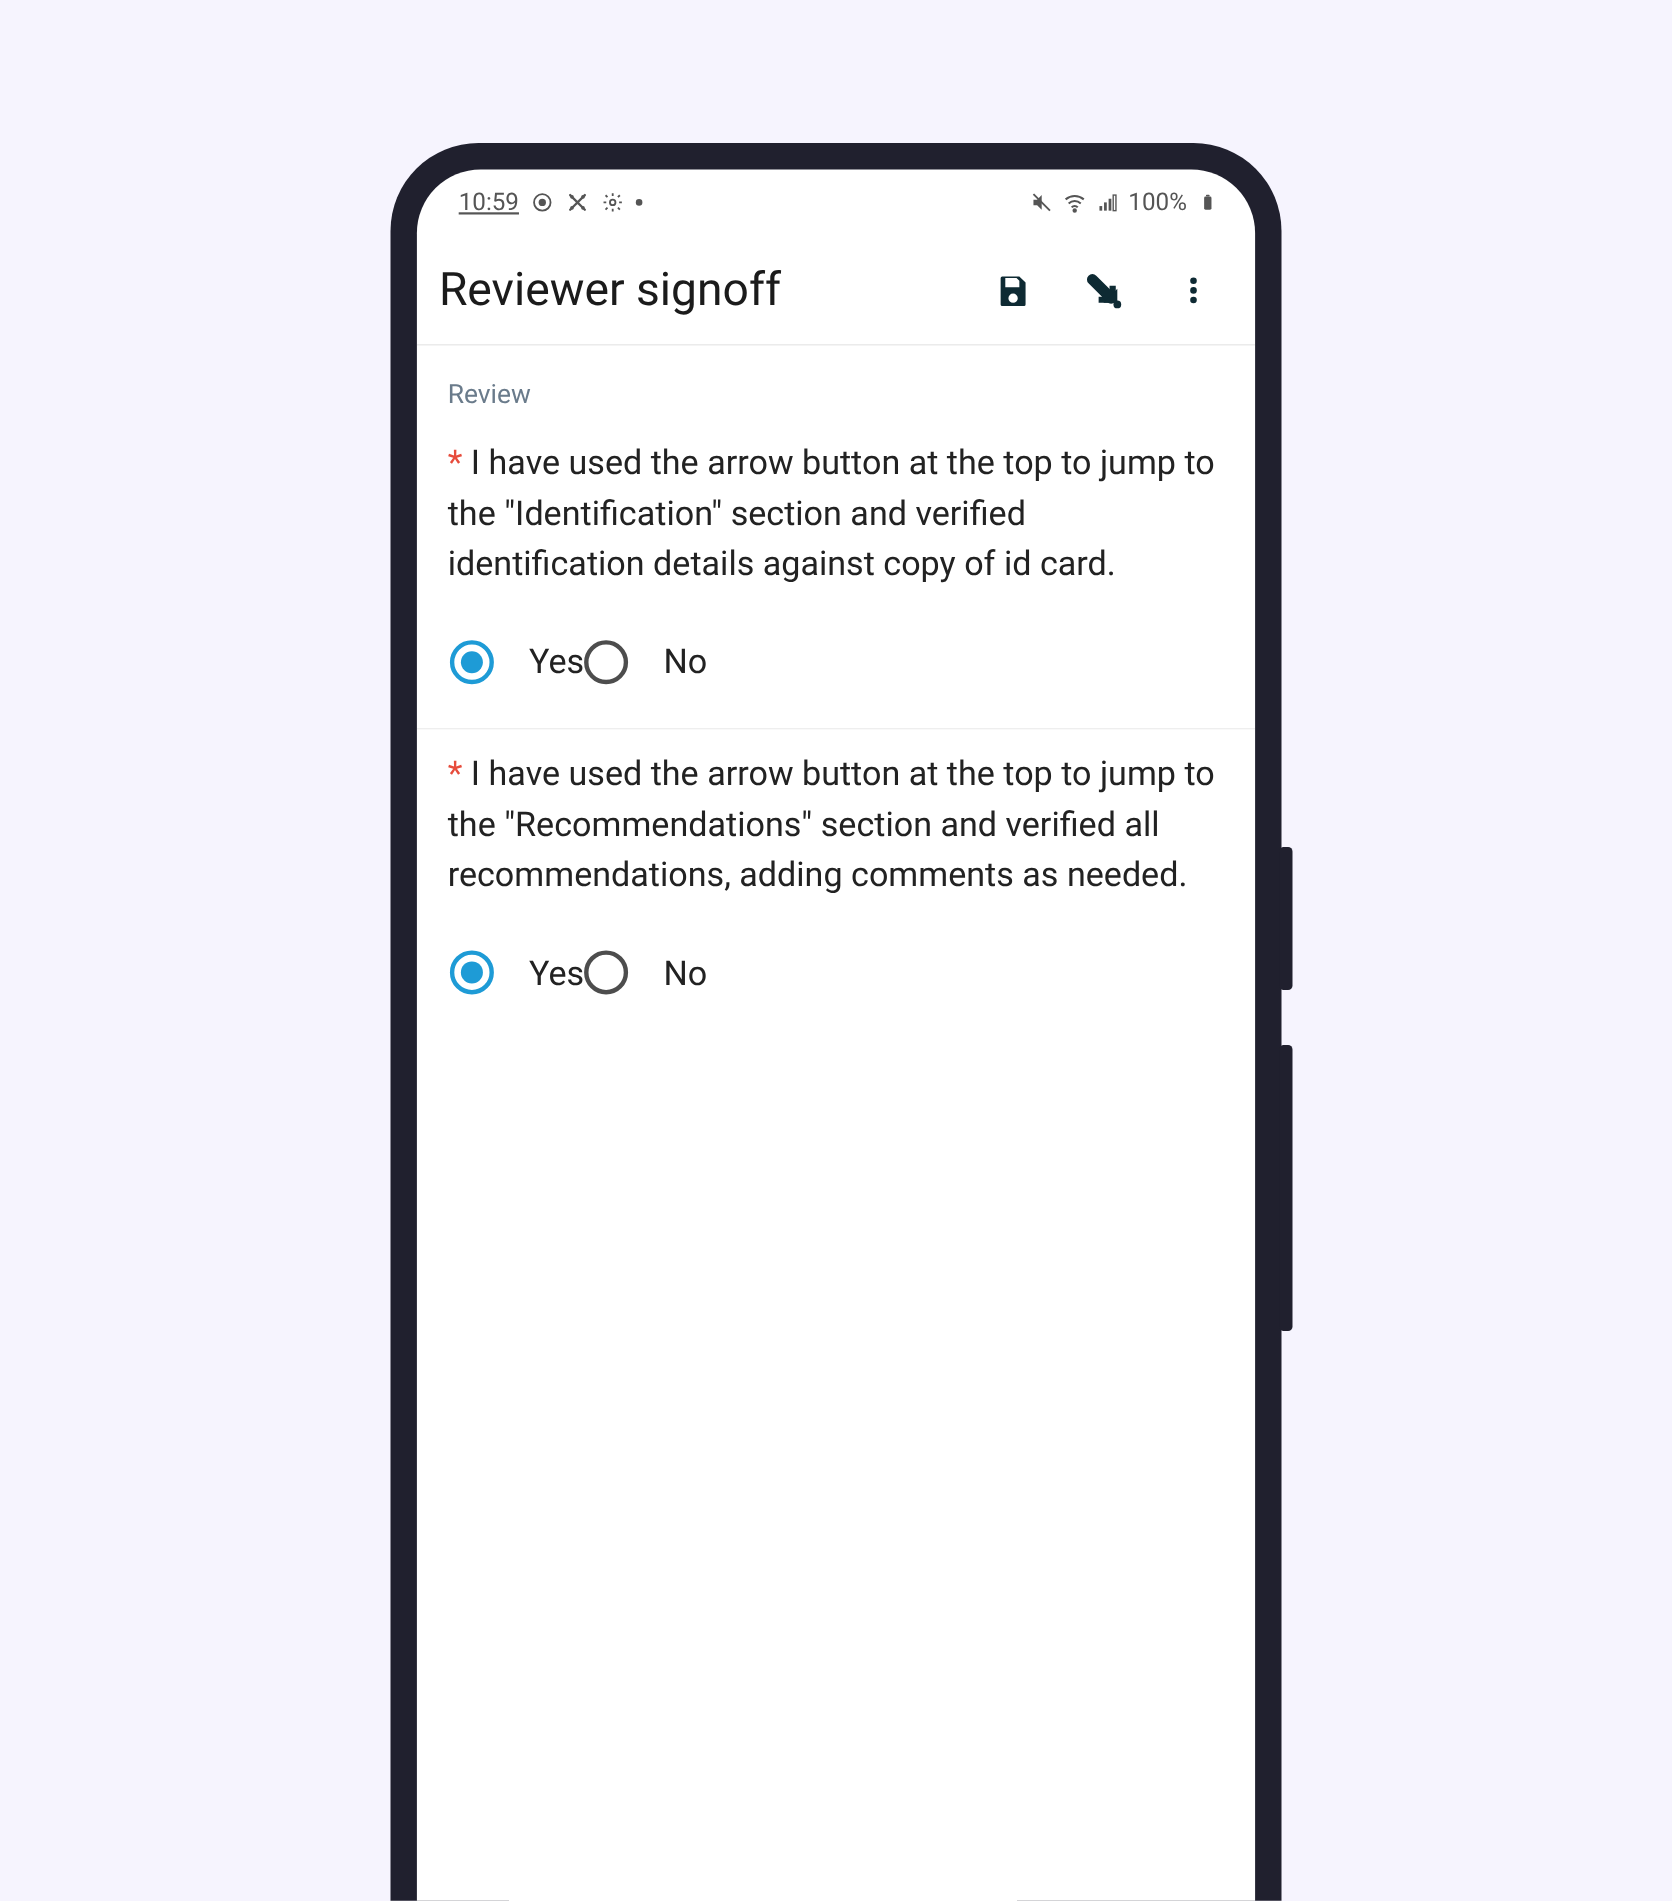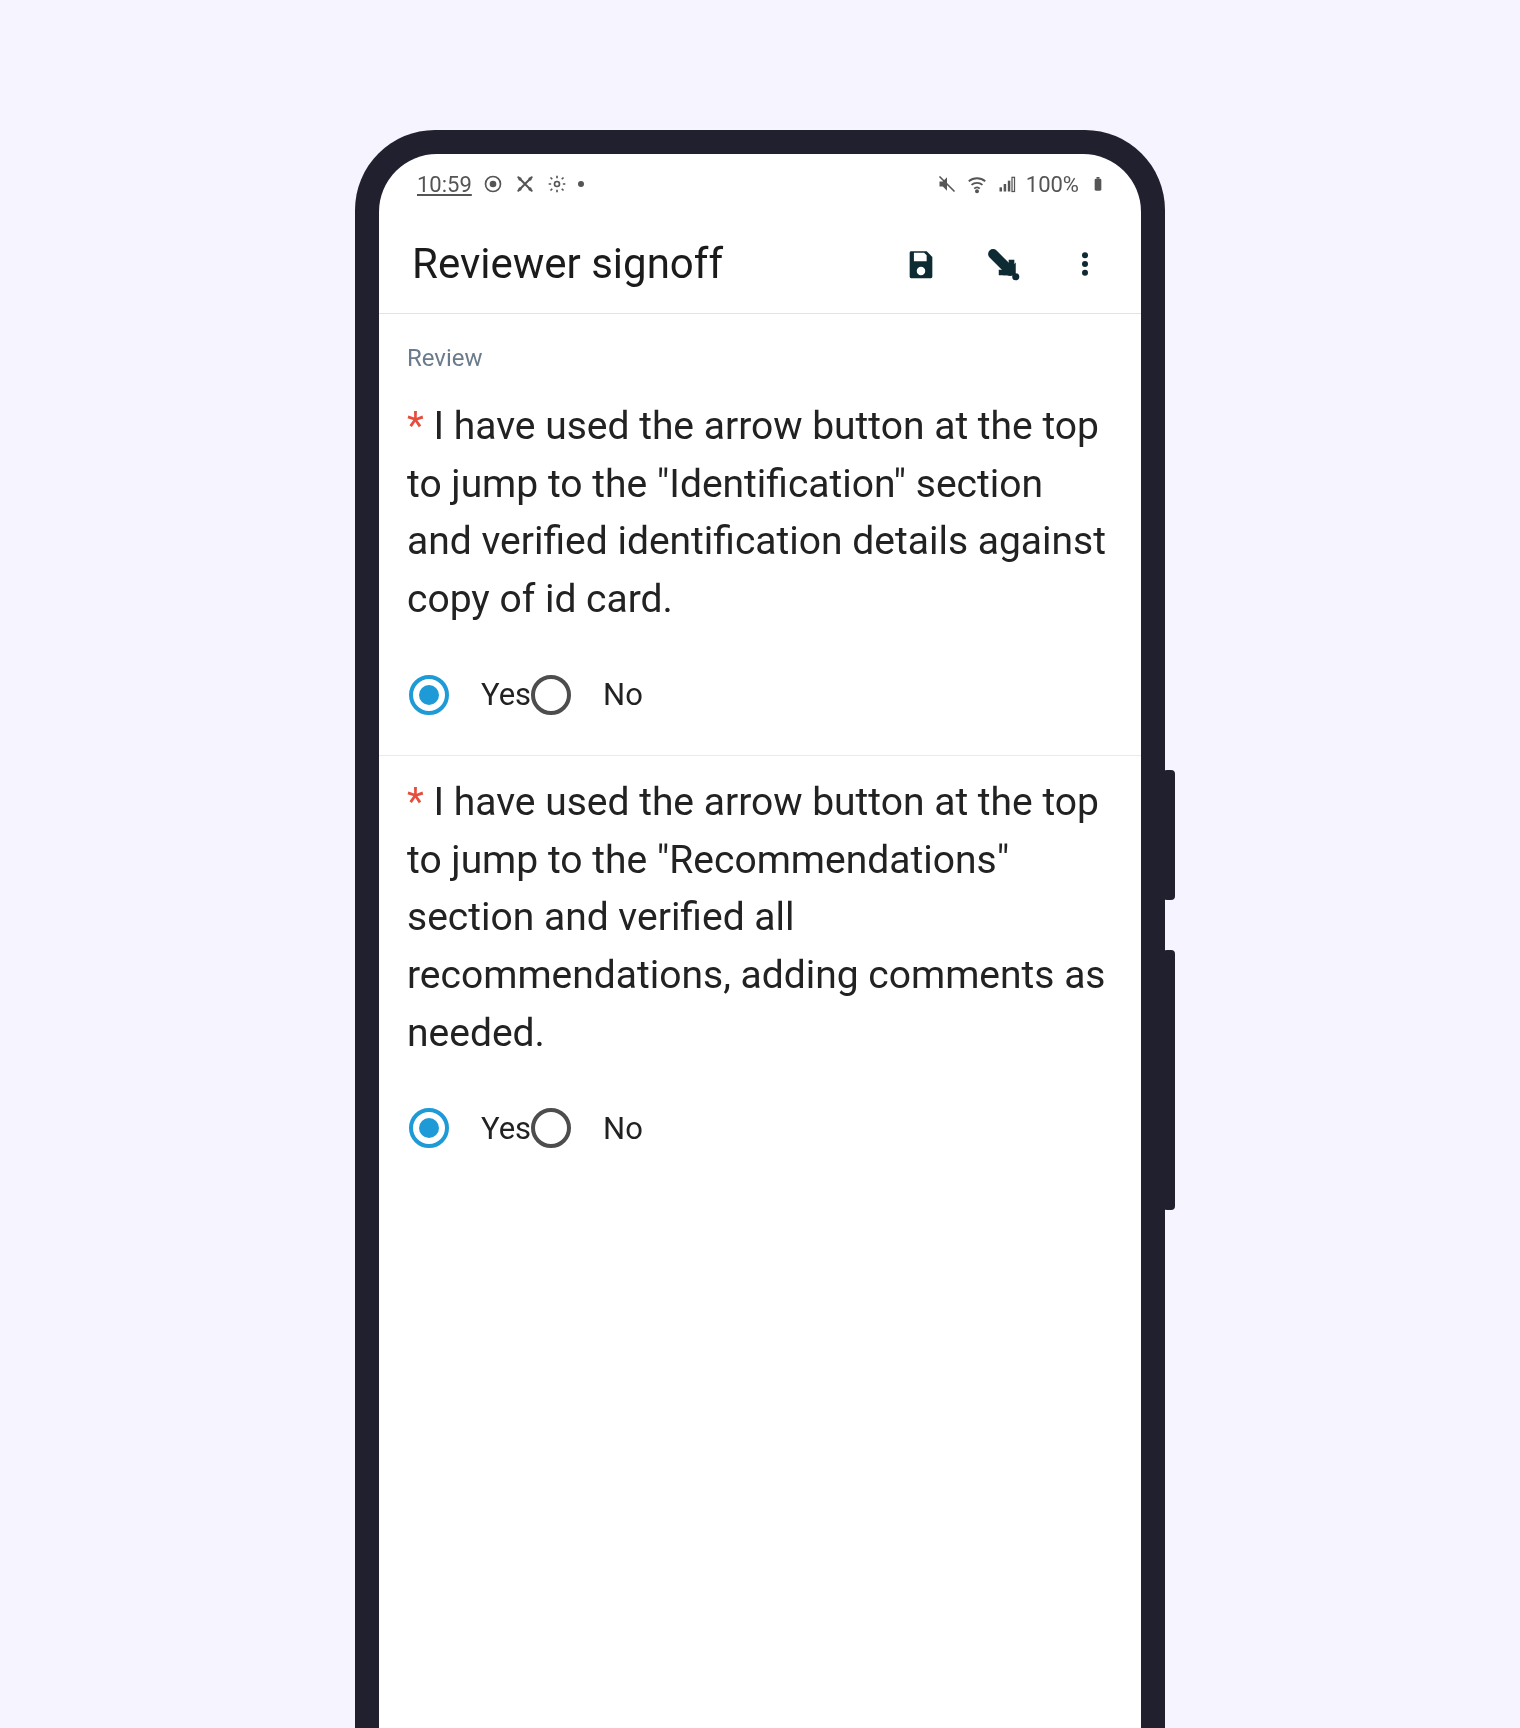--- a/index.html
+++ b/index.html
@@ -50,21 +50,21 @@
     color: #555;
   }
   .status-left { display: flex; align-items: center; gap: 10px; text-decoration: underline; }
   .status-right { display: flex; align-items: center; gap: 8px; }
   .status-ico { width: 22px; height: 22px; display:inline-flex; align-items:center; justify-content:center; }
   .dot { width:6px; height:6px; border-radius:50%; background:#555; }
   .appbar {
     height: 100px;
     display: flex;
     align-items: center;
-    padding: 0 24px 0 33px;
+    padding: 0 24px 0 20px;
     border-bottom: 1px solid #e3e3e3;
     justify-content: center;
   }
   .appbar-title {
     font-size: 42px;
     font-weight: 400;
     color: #1b1b1b;
     flex: 1;
   }
   .appbar-actions { display: flex; align-items: center; gap: 42px; margin-right: 12px; }
@@ -73,21 +73,21 @@
   .section-label {
     padding: 30px 12px 8px 28px;
     font-size: 24px;
     color: #6a7b8b;
   }
   .question-block {
     padding: 18px 28px 40px 28px;
     border-bottom: 1px solid #eaeaea;
   }
   .question-text {
-    font-size: 39px;
+    font-size: 31px;
     line-height: 1.48;
     color: #222;
   }
   .req { color: #e74c3c; }
   .options {
     display: flex;
     margin-top: 46px;
     padding-left: 2px;
   }
   .option {

